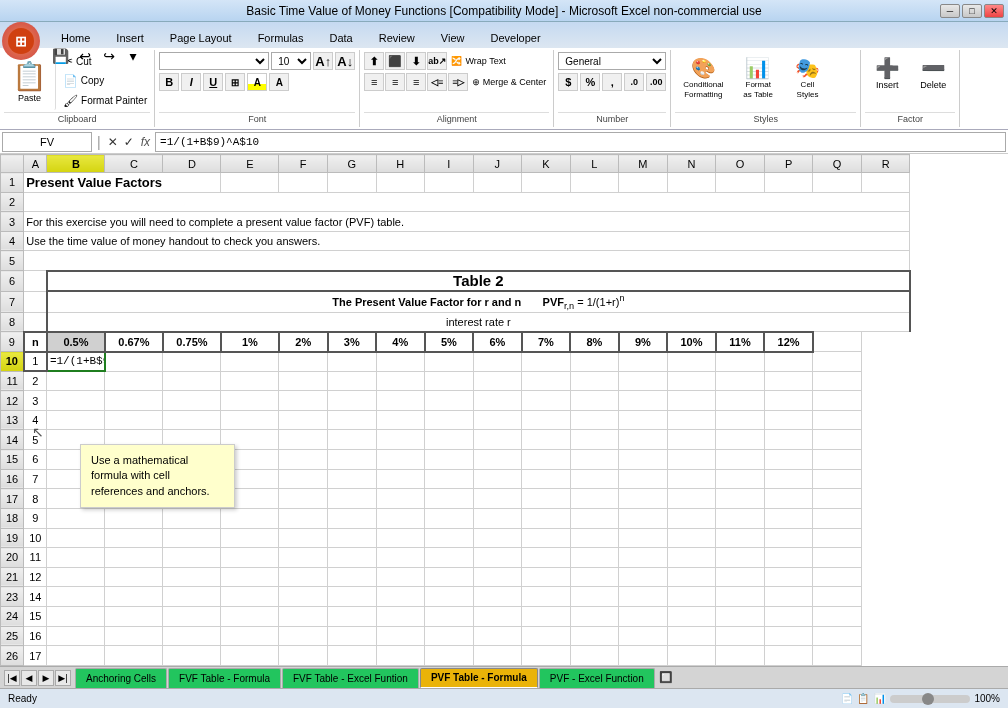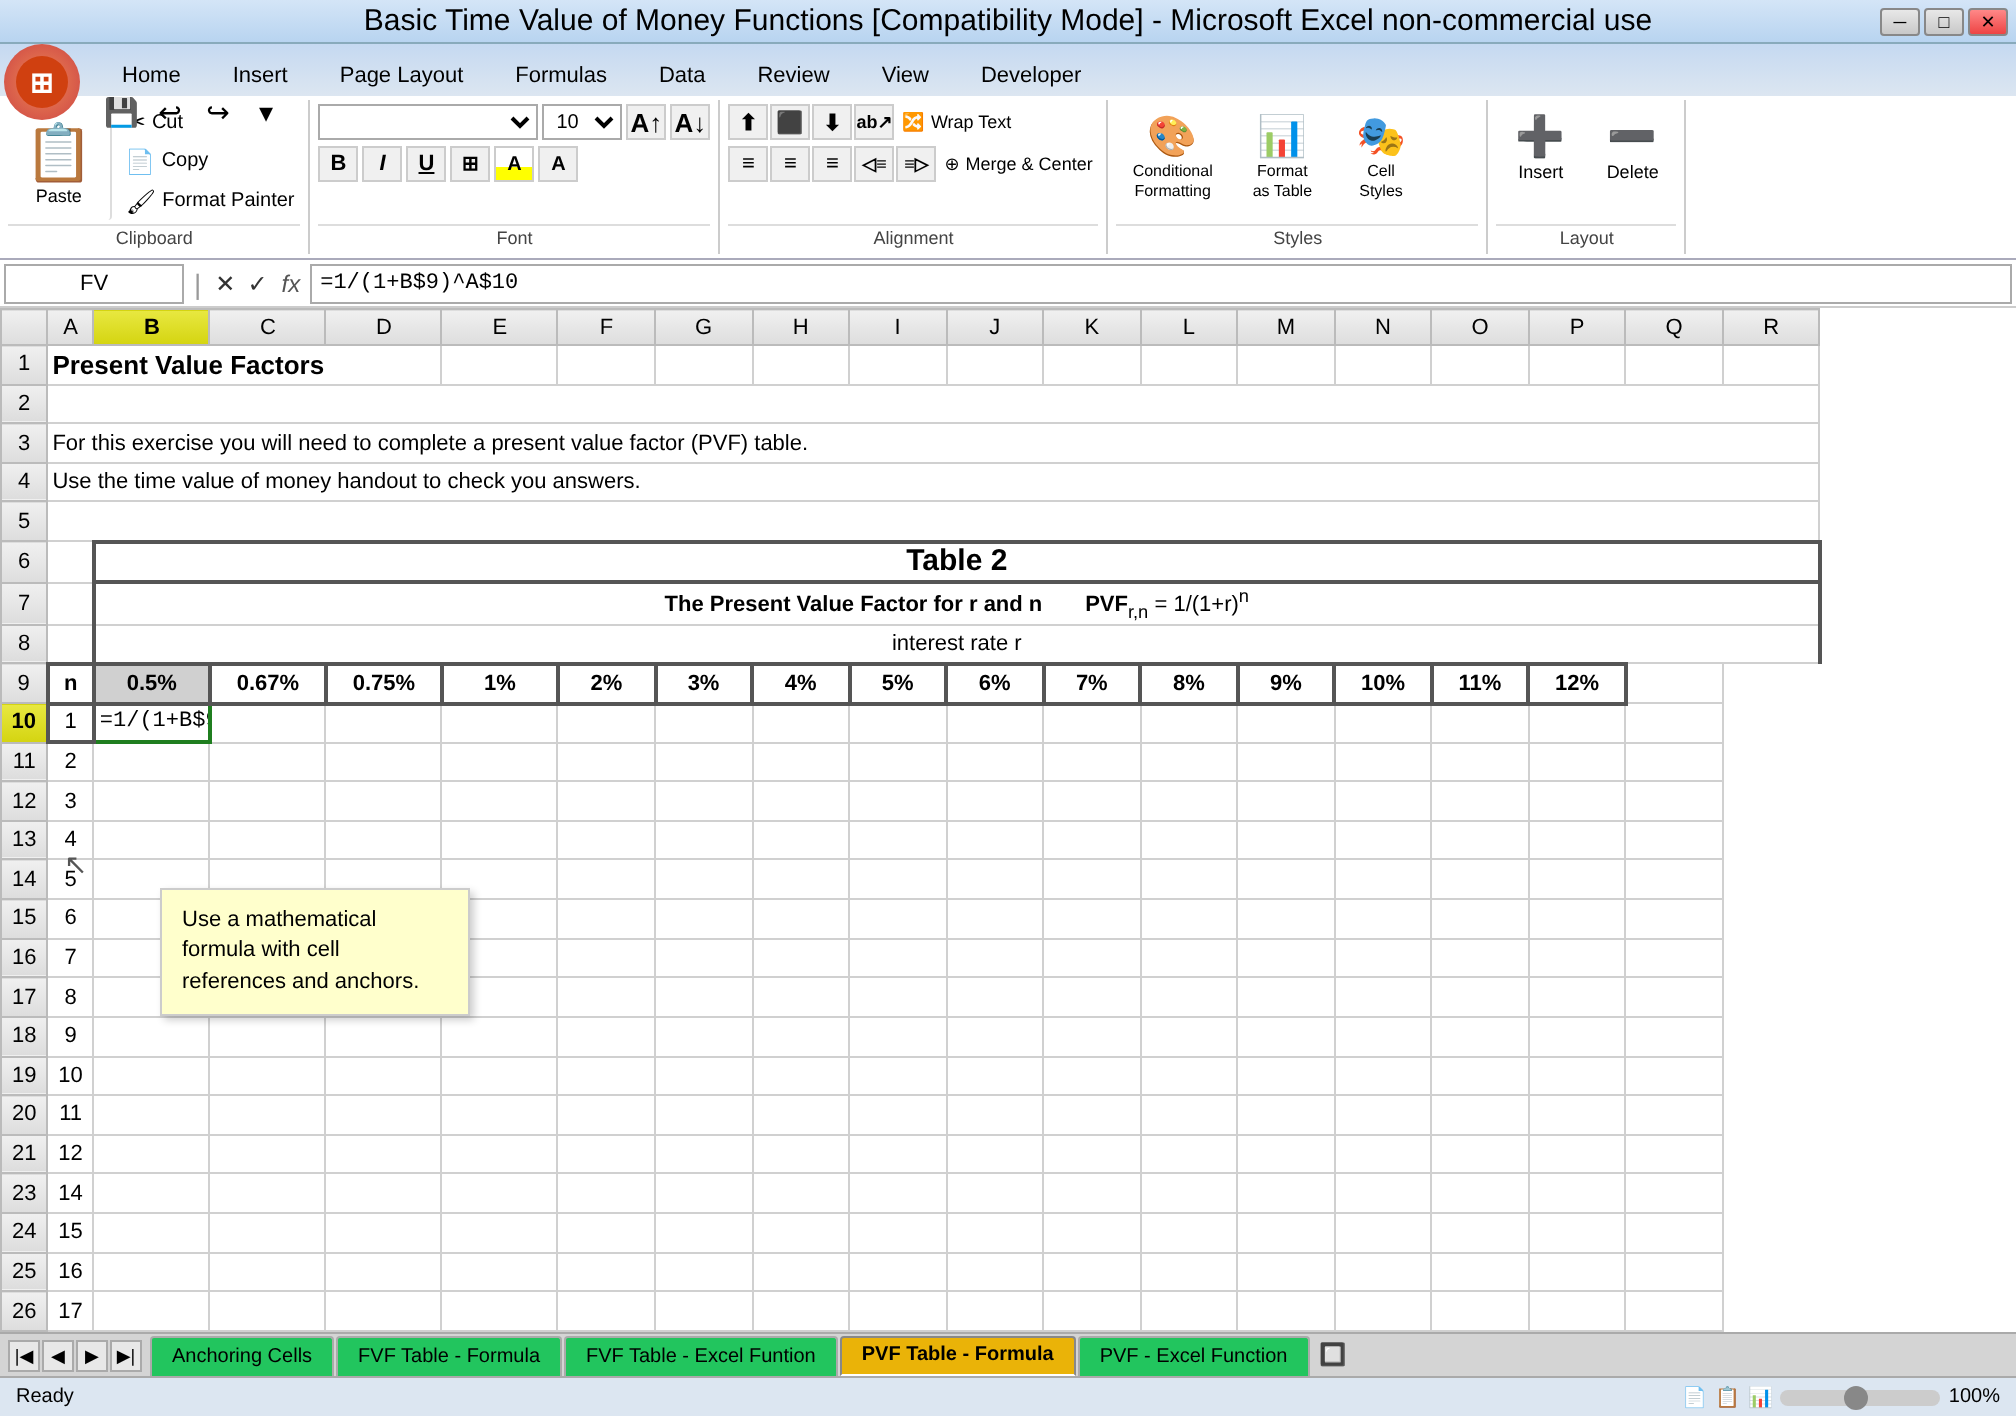--- a/index.html
+++ b/index.html
@@ -375,21 +375,21 @@
       overflow: hidden;
       position: relative;
     }
   </style>
 </head>
 <body>
 
 <div style="position:relative; width:1008px; height:708px; overflow:hidden;">
 
   <div id="title-bar">
-    <span style="font-size:15px;">Basic Time Value of Money Functions  [Compatibility Mode] - Microsoft Excel non-commercial use</span>
+    <span style="font-size:12px;">Basic Time Value of Money Functions  [Compatibility Mode] - Microsoft Excel non-commercial use</span>
     <div class="window-controls">
       <div class="win-btn">─</div>
       <div class="win-btn">□</div>
       <div class="win-btn" style="background:linear-gradient(to bottom,#f88,#e44);">✕</div>
     </div>
   </div>
 
   <div style="position:relative; height:26px; background:linear-gradient(to bottom,#c5d9f1,#dce6f1);">
     <div id="office-btn" style="top:0px; left:2px; width:38px; height:38px; z-index:20;">
       <svg viewBox="0 0 28 28">
@@ -490,20 +490,35 @@
             <div class="ribbon-btn-small" style="font-size:9px;">
               <span>⊕</span>
               <span>Merge &amp; Center</span>
             </div>
           </div>
         </div>
       </div>
       <div class="ribbon-group-label">Alignment</div>
     </div>
 
+    <div class="ribbon-group number-group" style="min-width:100px;">
+      <div class="ribbon-group-content" style="flex-direction:column;gap:3px;">
+        <select class="num-select">
+          <option>General</option>
+        </select>
+        <div style="display:flex;align-items:center;gap:2px;">
+          <div class="fmt-btn" style="font-size:11px;">$</div>
+          <div class="fmt-btn" style="font-size:11px;">%</div>
+          <div class="fmt-btn" style="font-size:11px;">,</div>
+          <div class="fmt-btn" style="font-size:9px;">.0</div>
+          <div class="fmt-btn" style="font-size:9px;">.00</div>
+        </div>
+      </div>
+      <div class="ribbon-group-label">Number</div>
+    </div>
 
     <div class="ribbon-group" style="min-width:190px;">
       <div class="ribbon-group-content" style="gap:4px;">
         <div class="large-ribbon-btn" style="min-width:55px;">
           <div style="font-size:20px;">🎨</div>
           <div style="font-size:8px; line-height:1.2; text-align:center;">Conditional<br>Formatting</div>
         </div>
         <div class="large-ribbon-btn" style="min-width:45px;">
           <div style="font-size:20px;">📊</div>
           <div style="font-size:8px; line-height:1.2; text-align:center;">Format<br>as Table</div>
@@ -520,21 +535,21 @@
       <div class="ribbon-group-content" style="gap:2px;">
         <div class="large-ribbon-btn">
           <div style="font-size:20px;">➕</div>
           <div style="font-size:9px;">Insert</div>
         </div>
         <div class="large-ribbon-btn">
           <div style="font-size:20px;">➖</div>
           <div style="font-size:9px;">Delete</div>
         </div>
       </div>
-      <div class="ribbon-group-label">Layout</div>
+      <div class="ribbon-group-label">Factor</div>
     </div>
 
   </div>
 
   <div id="formula-bar">
     <input id="name-box" type="text" value="FV" style="">
     <span id="formula-divider">|</span>
     <div id="formula-icons">
       <span class="f-btn">✕</span>
       <span class="f-btn">✓</span>

